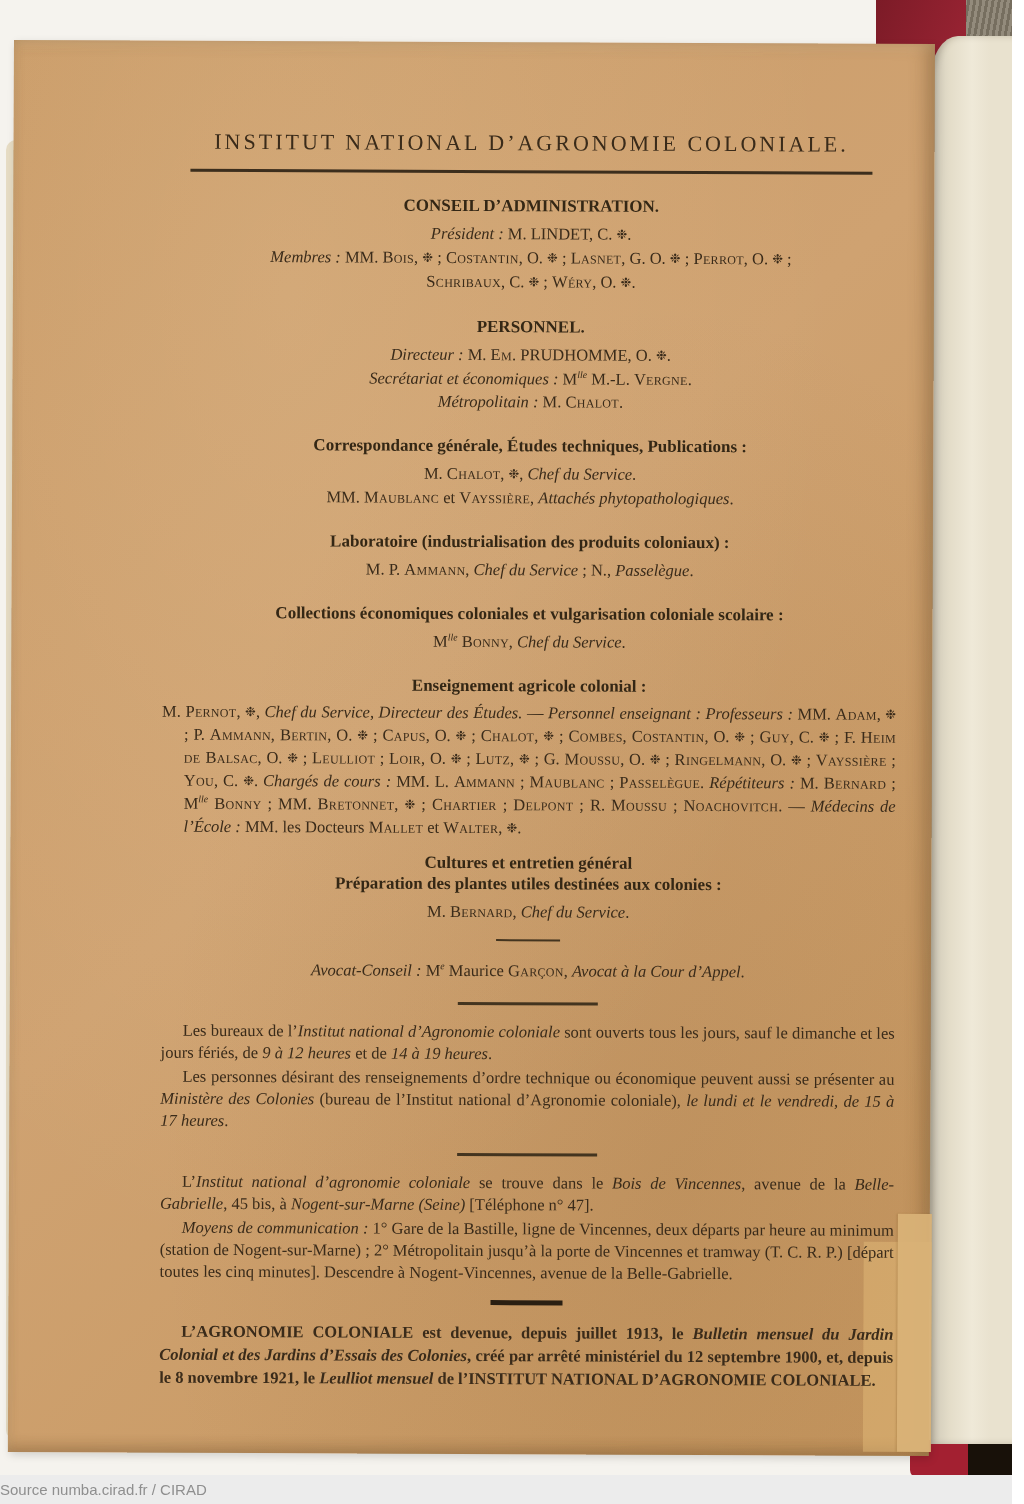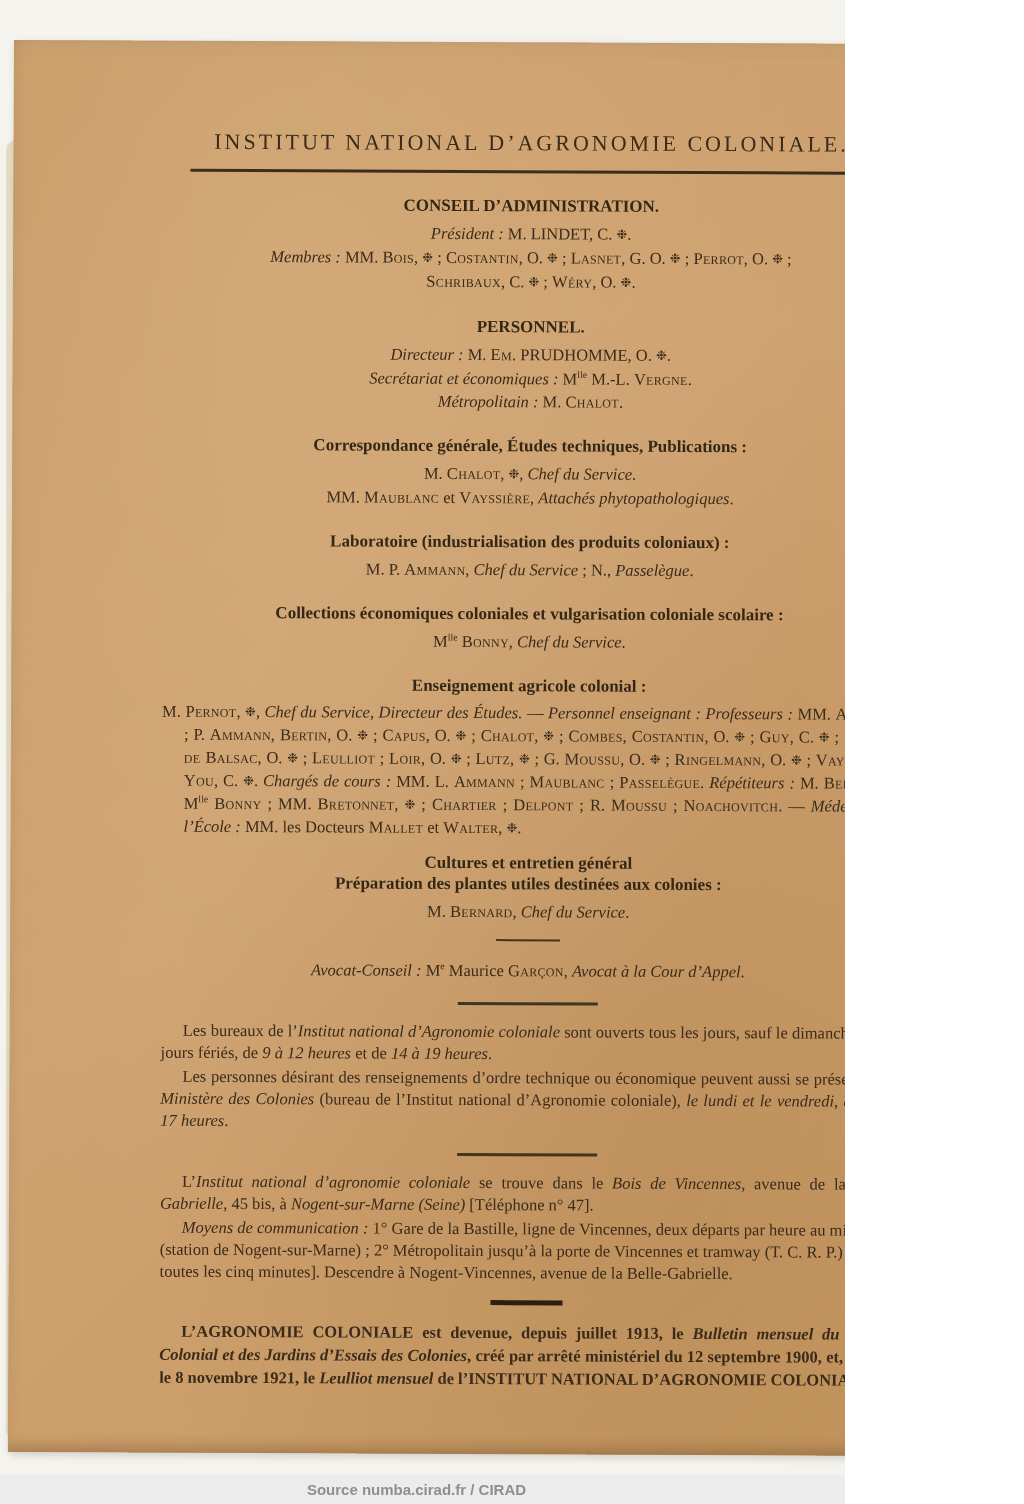--- a/index.html
+++ b/index.html
@@ -1,20 +1,19 @@
 <!DOCTYPE html>
 <html><head>
 <meta charset="utf-8">
 <style>
   html,body{margin:0;padding:0;}
   .frame{
-    position:relative; width:826px; height:1504px; overflow:hidden;
+    position:relative; width:1012px; height:1504px; overflow:hidden;
     background:#f5f3ee;
     font-family:"Liberation Serif","DejaVu Serif",serif;
-    padding-left:19px;
   }
   
   .underpage-left{
     position:absolute; left:6px; top:140px; width:26px; height:1300px;
     background:#e6dcc4; border-radius:10px;
   }
   .pageblock-top{
     position:absolute; left:946px; top:0; width:78px; height:56px;
     background:repeating-linear-gradient(100deg,#938b7c 0 3px,#766e5f 3px 6px);
   }
@@ -57,43 +56,43 @@
     background:#dab378; opacity:.92; box-shadow:-1px 0 2px rgba(120,80,30,.3);
   }
   
   .content{
     position:relative; box-sizing:border-box; width:100%; height:100%;
     padding:88px 36px 20px 151px;
     color:#3a2b1a;
   }
   .content i{font-style:italic;}
   .sc{font-variant:small-caps; letter-spacing:.3px;}
-  sup{font-size:60%; vertical-align:super; line-height:0;}
+  sup{font-size:60%; vertical-align:super; line-height:0;font-style:italic;}
   .ros{font-size:78%; font-family:"DejaVu Sans",sans-serif; position:relative; top:-1px;}
   .b-title{text-align:center; font-size:22px; line-height:26px; letter-spacing:3px; white-space:nowrap;}
   .b-rule-title{height:3px; background:#3c2e1d; width:93%; margin:14px auto 0;}
   .b-heading{font-weight:bold; text-align:center; font-size:17px; line-height:21px; margin-top:22px; margin-bottom:6px; color:#342715;}
   .b-heading-tight{font-weight:bold; text-align:center; font-size:17px; line-height:21px; margin-top:12px; color:#342715;}
   .b-heading-tight2{font-weight:bold; text-align:center; font-size:17px; line-height:21px; margin-bottom:6px; color:#342715;}
   .b-center{text-align:center; font-size:16.5px; line-height:23px;}
   .b-sp{margin-top:18px;}
   .b-para-hang{margin-top:4px; text-align:justify; font-size:16.5px; line-height:22px; padding-left:22px; text-indent:-22px;}
   .b-para{margin-top:16px; text-align:justify; text-indent:22px; font-size:16.5px; line-height:22px;}
   .b-follow{margin-top:2px;}
   .b-final{font-weight:bold; line-height:23px;}
   .b-rule-small{width:64px; height:2px; background:#43341f; margin:16px auto 0;}
   .b-rule-med{width:140px; height:3px; background:#43341f; margin:20px auto 0;}
   .b-rule-thick{width:72px; height:5px; background:#2a1f12; margin:16px auto 0;}
   
   .footer{
     position:absolute; left:0; bottom:0; width:100%; height:29px;
     background:#ececec; box-sizing:border-box; padding-right:12px;
-    text-align:center; line-height:29px;
+    text-align:left; line-height:29px;
     font-family:"Liberation Sans","DejaVu Sans",sans-serif;
-    font-size:15px; color:#8f8f8f;font-weight:bold;
+    font-size:15px; color:#8f8f8f;
   }
 </style>
 </head>
 <body>
 
 <div class="frame">
   <div class="underpage-left"></div>
   <div class="pageblock-top"></div>
   <div class="maroon-top"></div>
   <div class="cover-black-br"></div>

